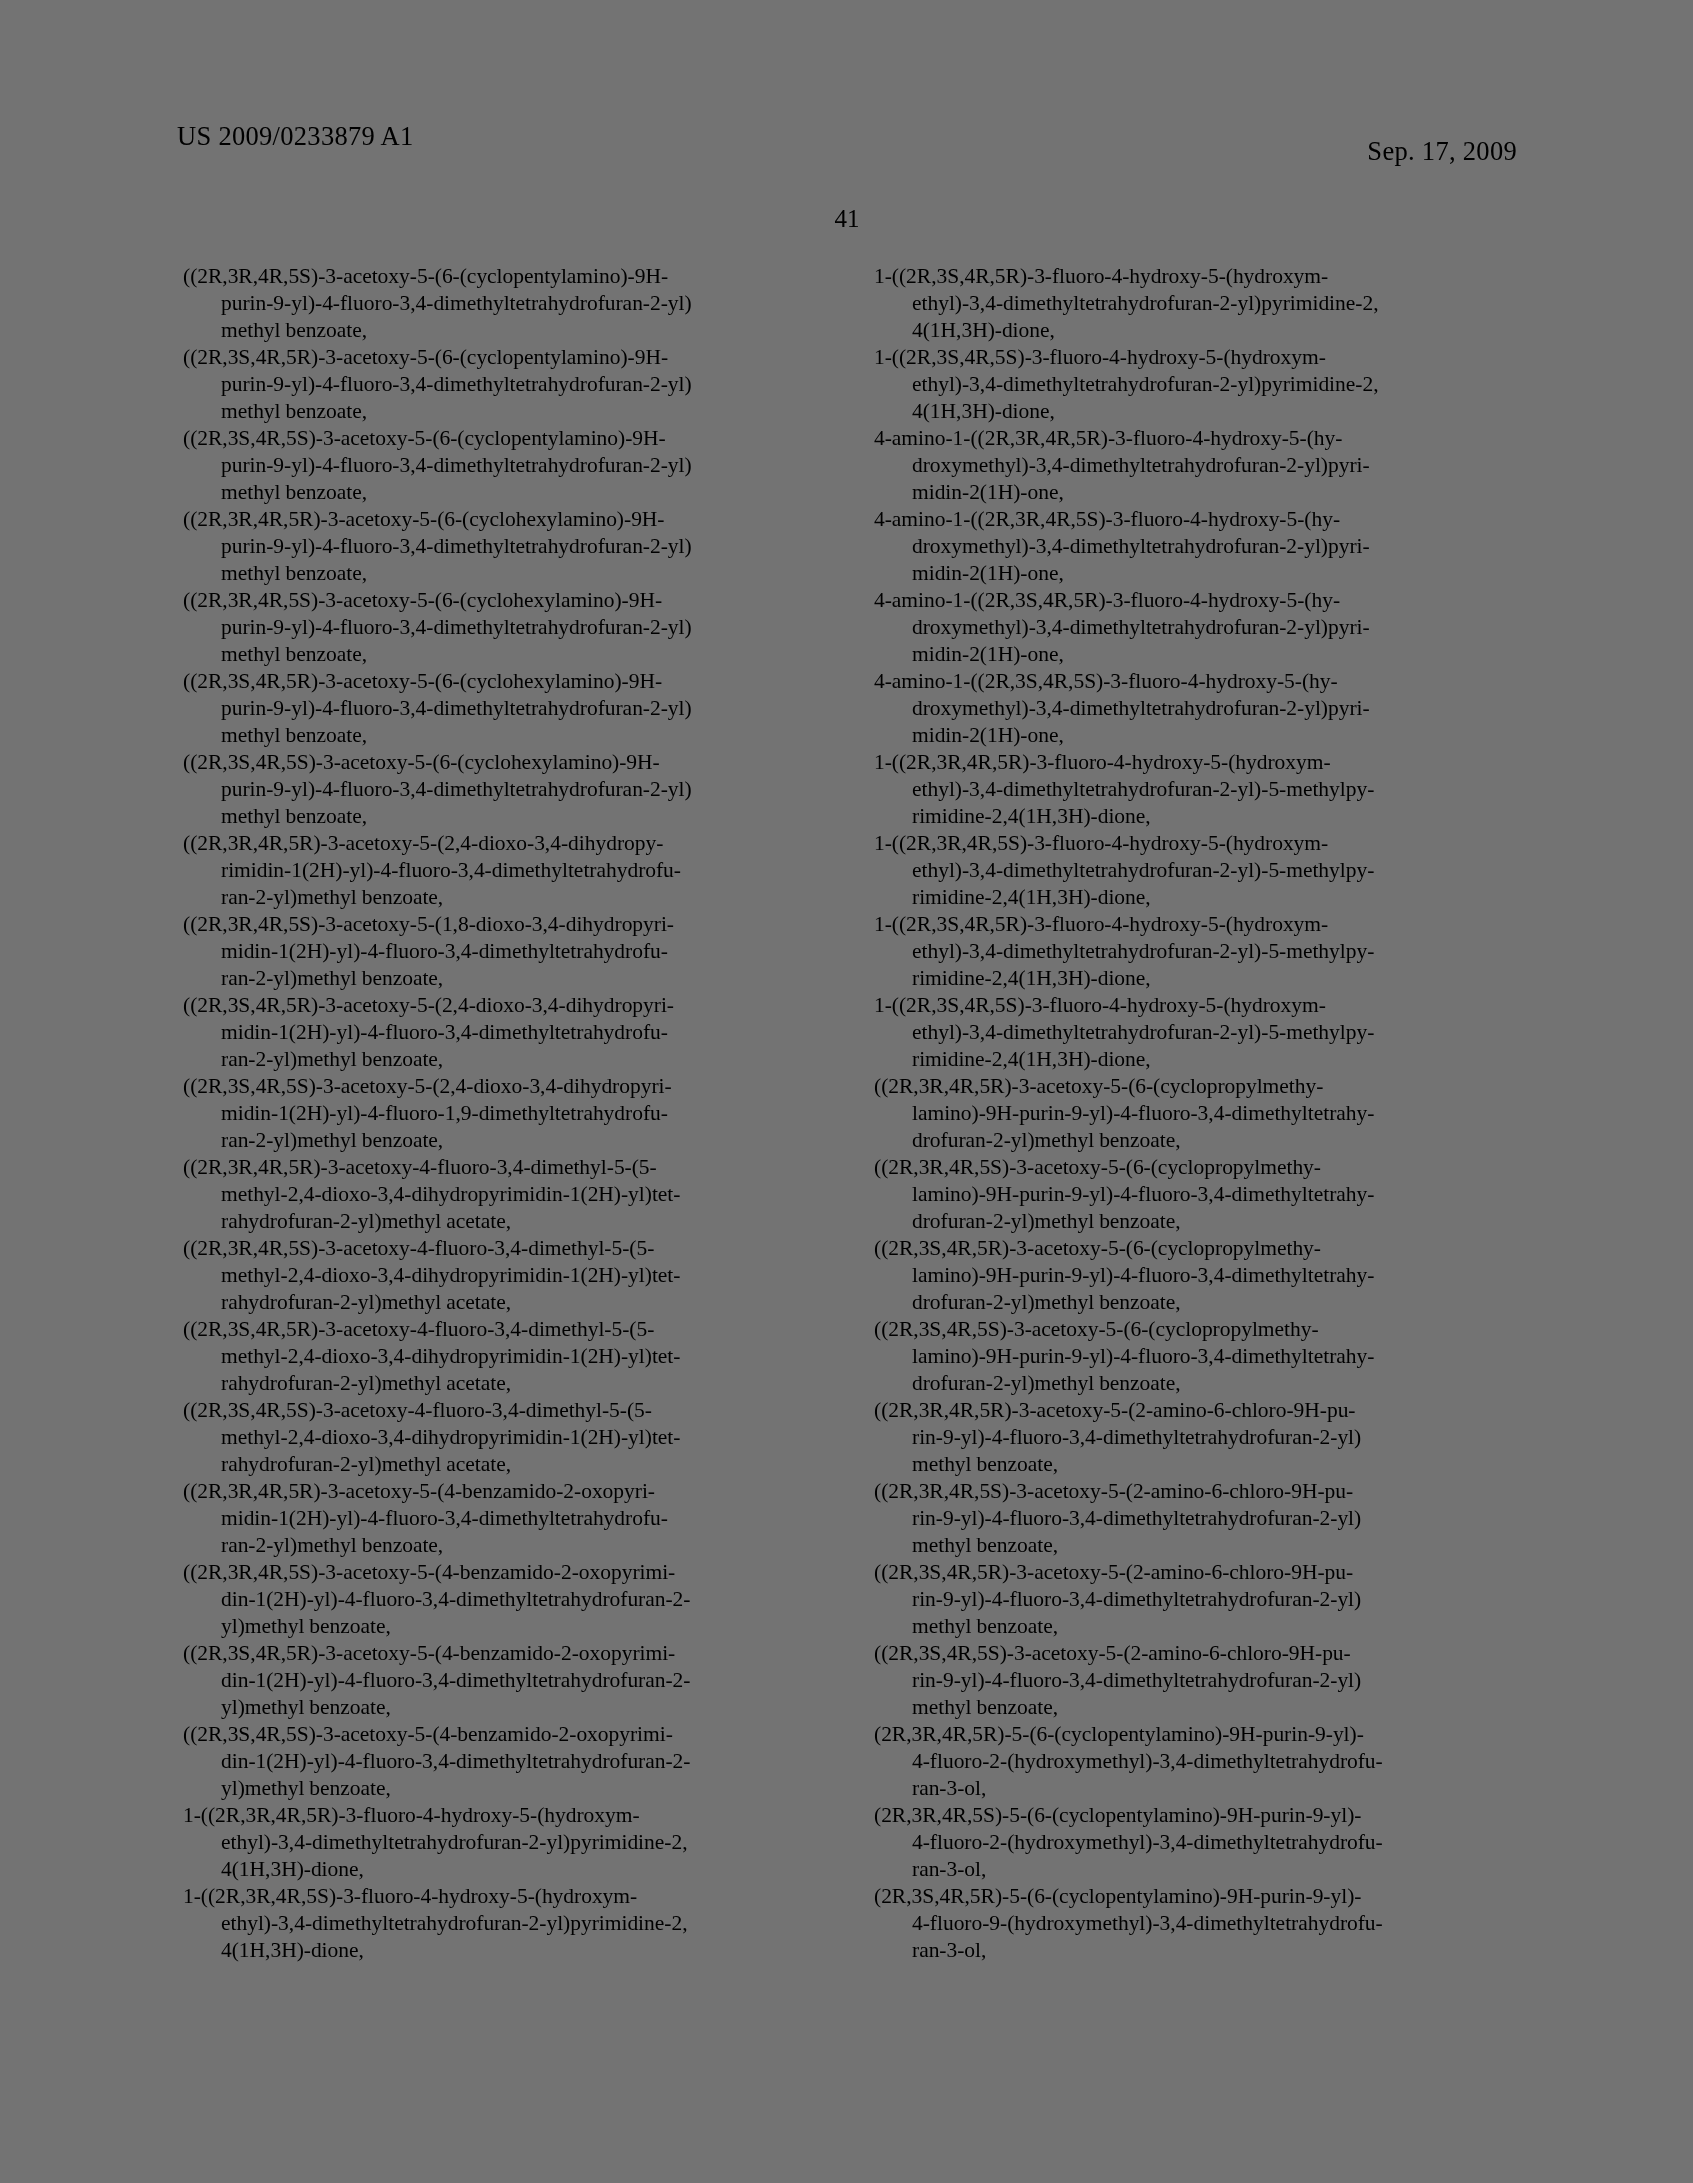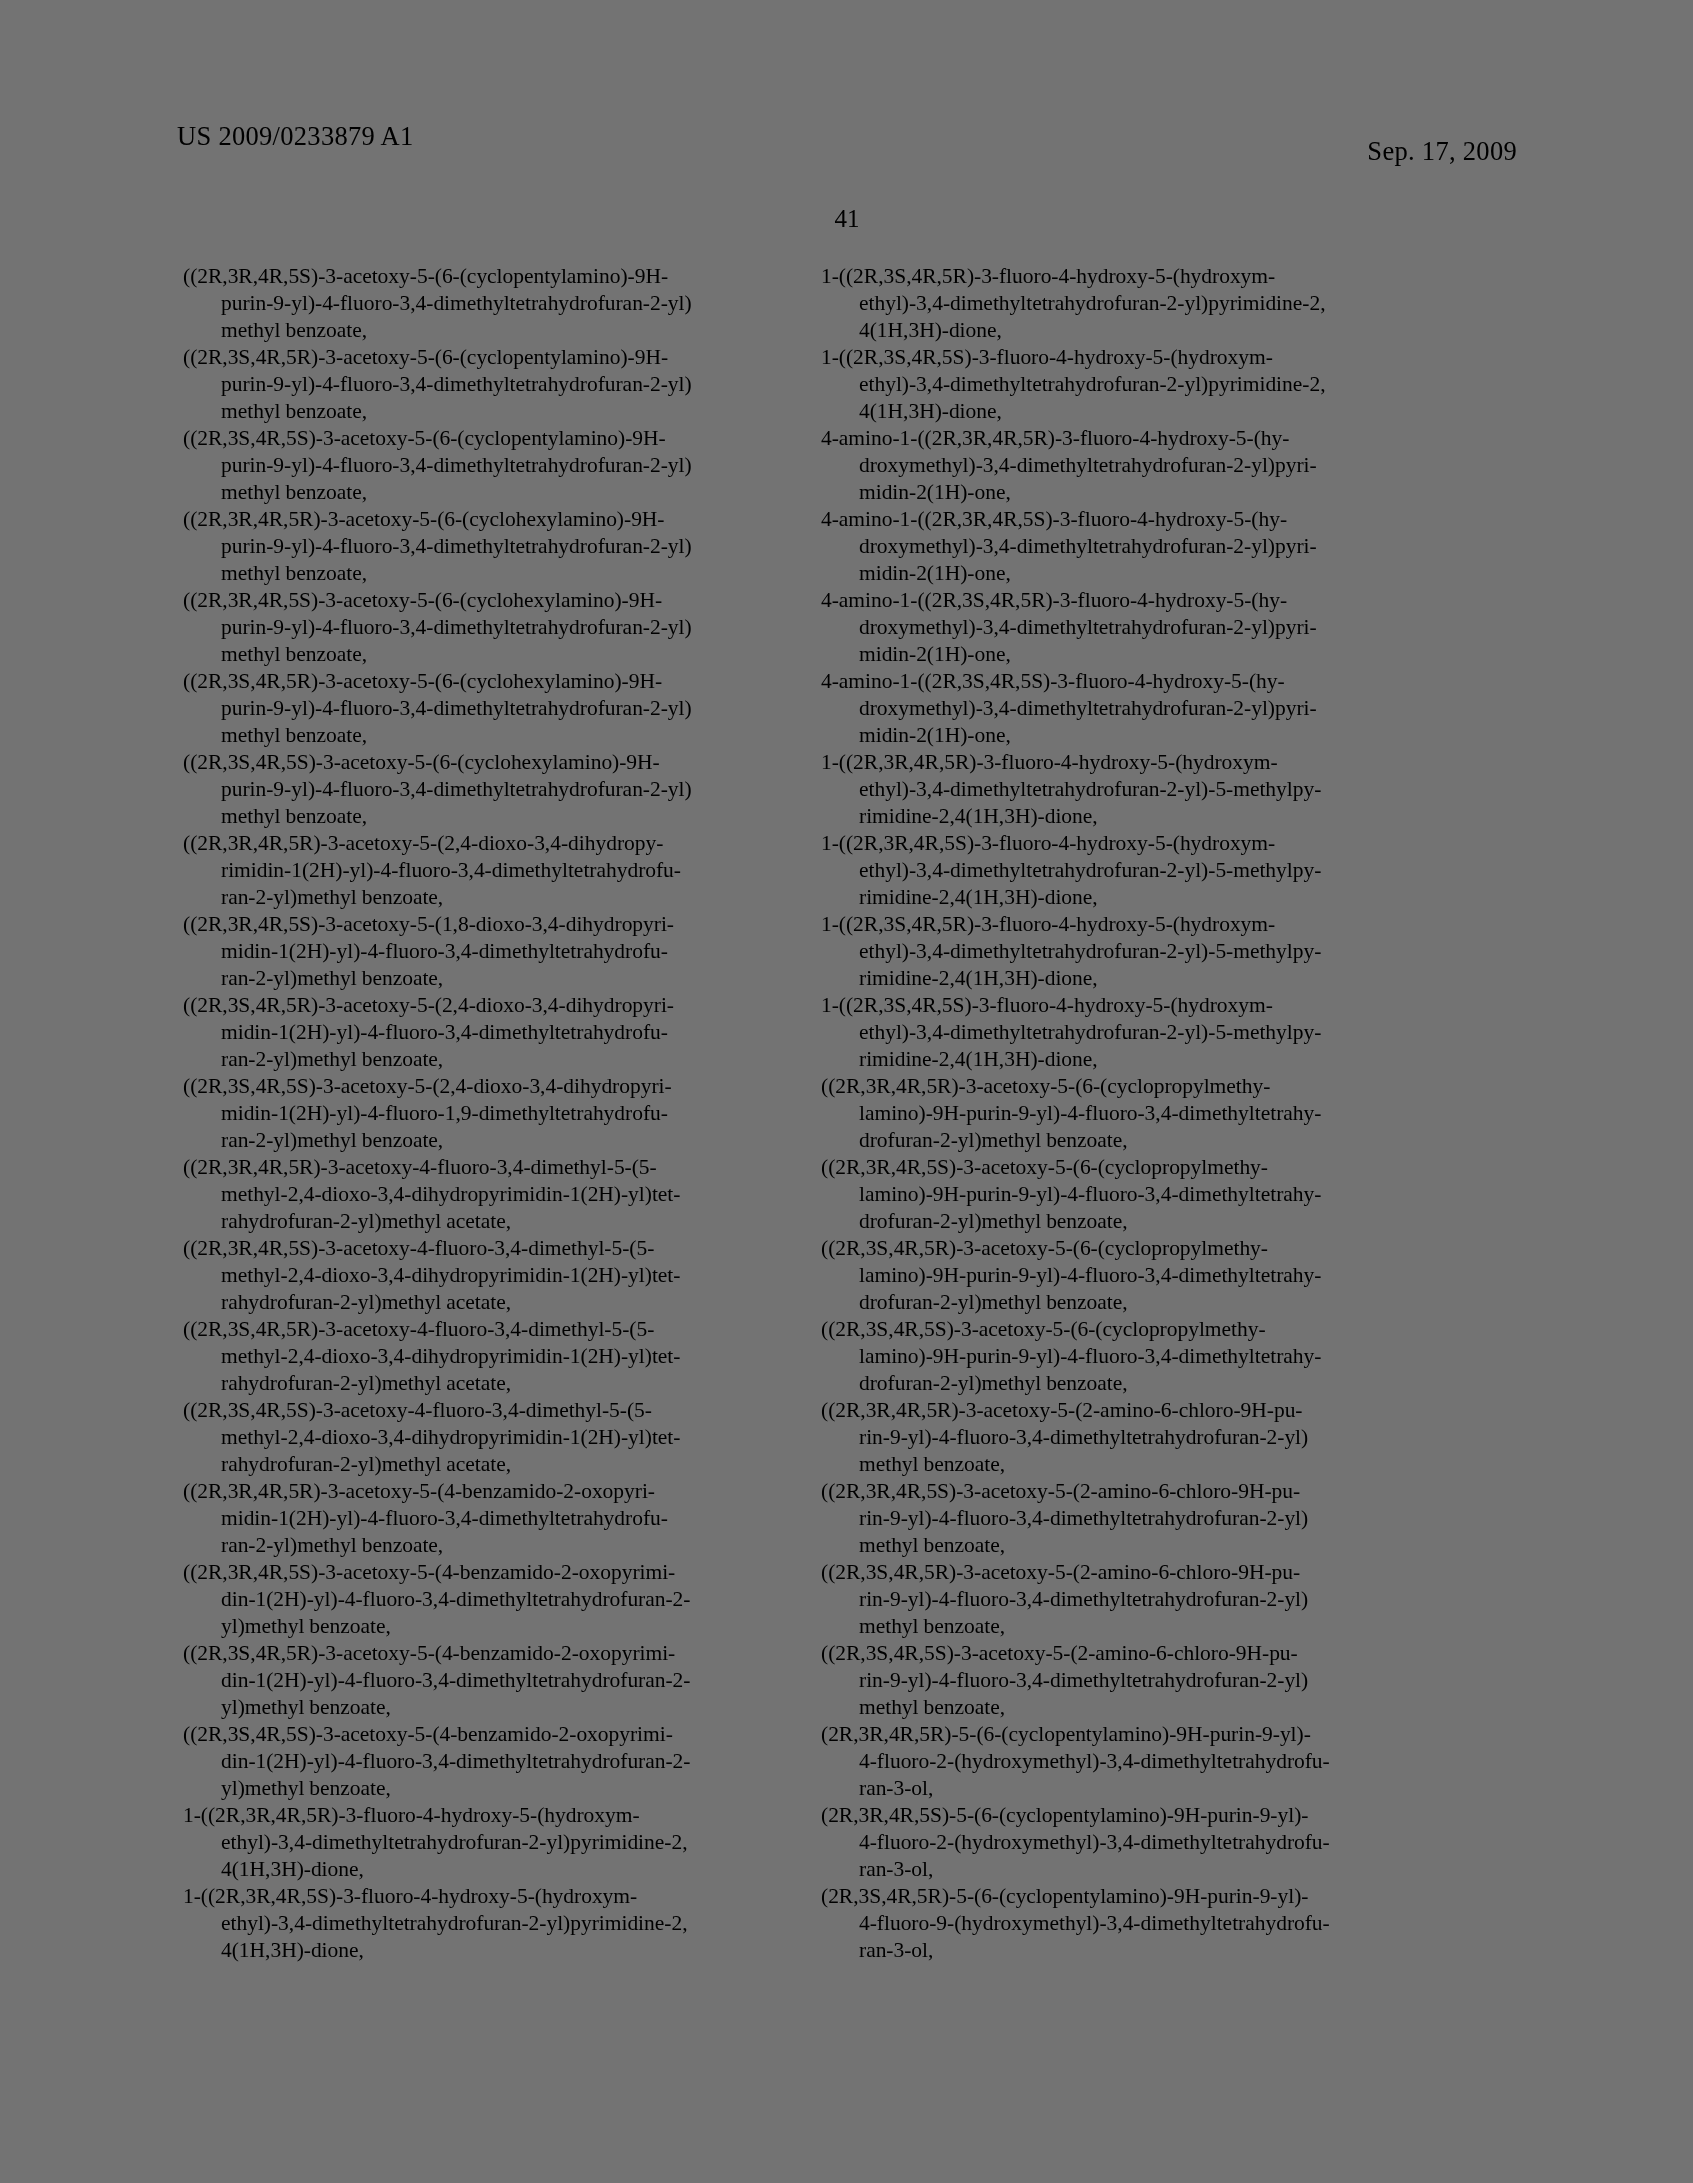--- a/index.html
+++ b/index.html
@@ -53,20 +53,21 @@
     margin-top: 44px;
   }
 
   
   .columns {
     position: absolute;
     top: 263px;
     left: 183px;
     width: 1330px;
     display: flex;
+    gap: 53px;
   }
   .col {
     width: 638px;
   }
 
   .entry {
     font-size: 21.5px;
     line-height: 27px;
     padding-left: 38px;
     text-indent: -38px;

